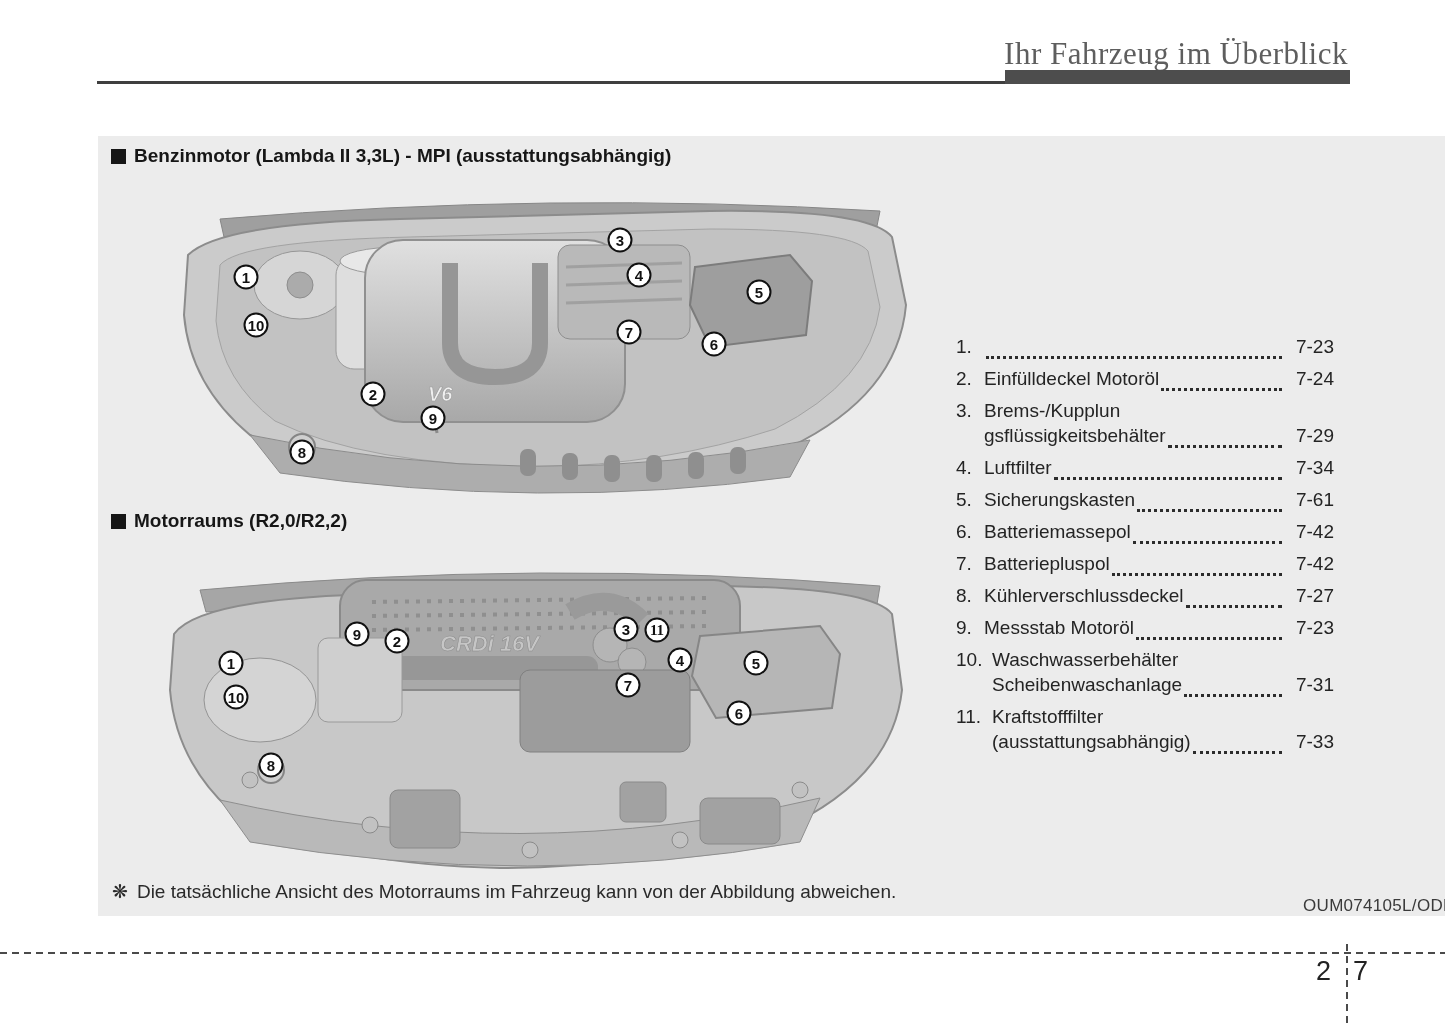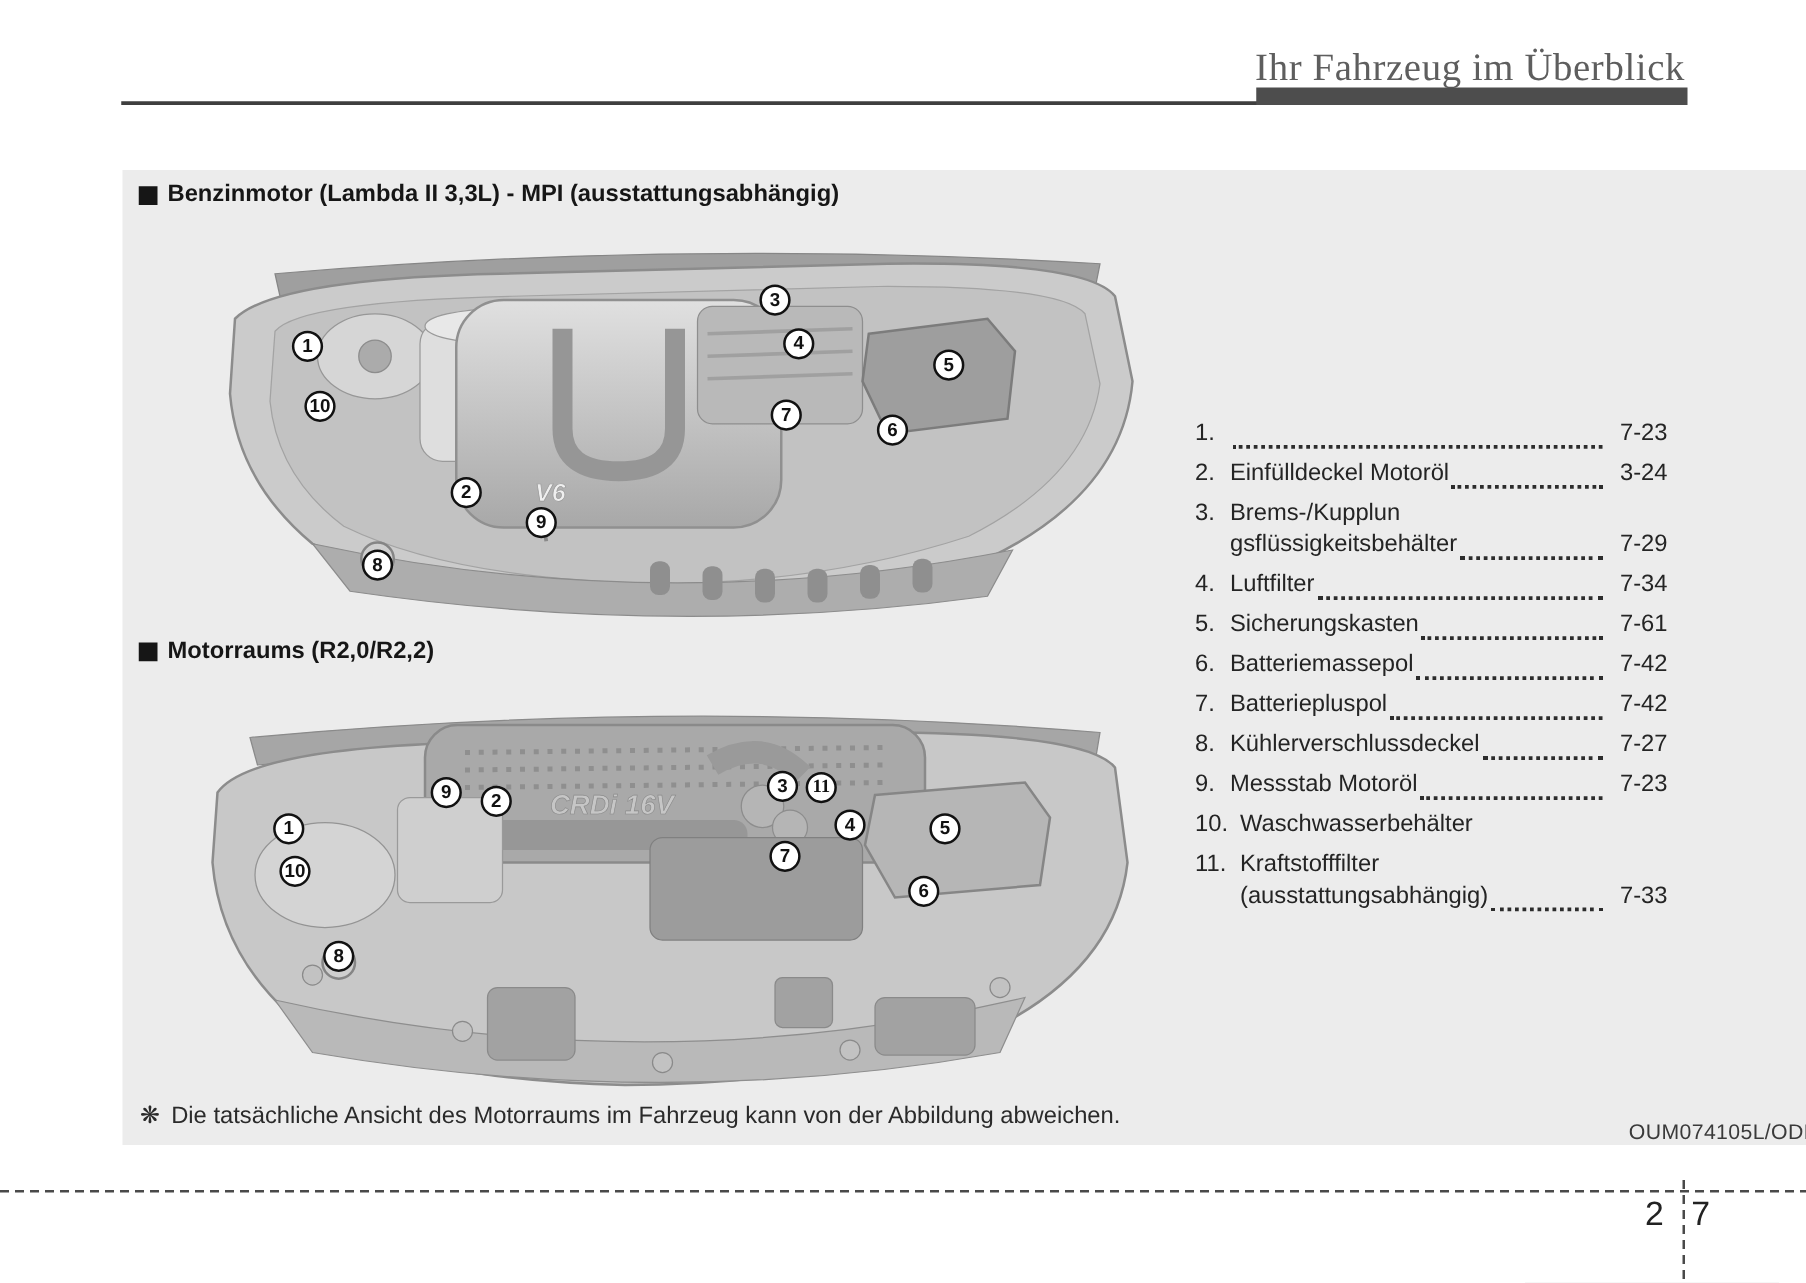--- a/index.html
+++ b/index.html
@@ -202,21 +202,21 @@
           <span class="pl-num" style="min-width: 28px;">1. </span>
           <span class="pl-leader"></span>
           <span class="pl-page">7-23</span>
         </div>
       </div>
       <div class="pl-item">
         <div class="pl-line">
           <span class="pl-num" style="min-width: 28px;">2. </span>
           <span class="pl-text">Einfülldeckel Motoröl</span>
           <span class="pl-leader"></span>
-          <span class="pl-page">3-24</span>
+          <span class="pl-page">7-24</span>
         </div>
       </div>
       <div class="pl-item">
         <div class="pl-line">
           <span class="pl-num" style="min-width: 28px;">3. </span>
           <span class="pl-text">Brems-/Kupplun</span>
         </div>
         <div class="pl-line" style="padding-left: 28px;">
           <span class="pl-text">gsflüssigkeitsbehälter</span>
           <span class="pl-leader"></span>
@@ -268,20 +268,25 @@
           <span class="pl-num" style="min-width: 28px;">9. </span>
           <span class="pl-text">Messstab Motoröl</span>
           <span class="pl-leader"></span>
           <span class="pl-page">7-23</span>
         </div>
       </div>
       <div class="pl-item">
         <div class="pl-line">
           <span class="pl-num" style="min-width: 36px;">10. </span>
           <span class="pl-text">Waschwasserbehälter</span>
+        </div>
+        <div class="pl-line" style="padding-left: 36px;">
+          <span class="pl-text">Scheibenwaschanlage</span>
+          <span class="pl-leader"></span>
+          <span class="pl-page">7-31</span>
         </div>
       </div>
       <div class="pl-item">
         <div class="pl-line">
           <span class="pl-num" style="min-width: 36px;">11. </span>
           <span class="pl-text">Kraftstofffilter</span>
         </div>
         <div class="pl-line" style="padding-left: 36px;">
           <span class="pl-text">(ausstattungsabhängig)</span>
           <span class="pl-leader"></span>

